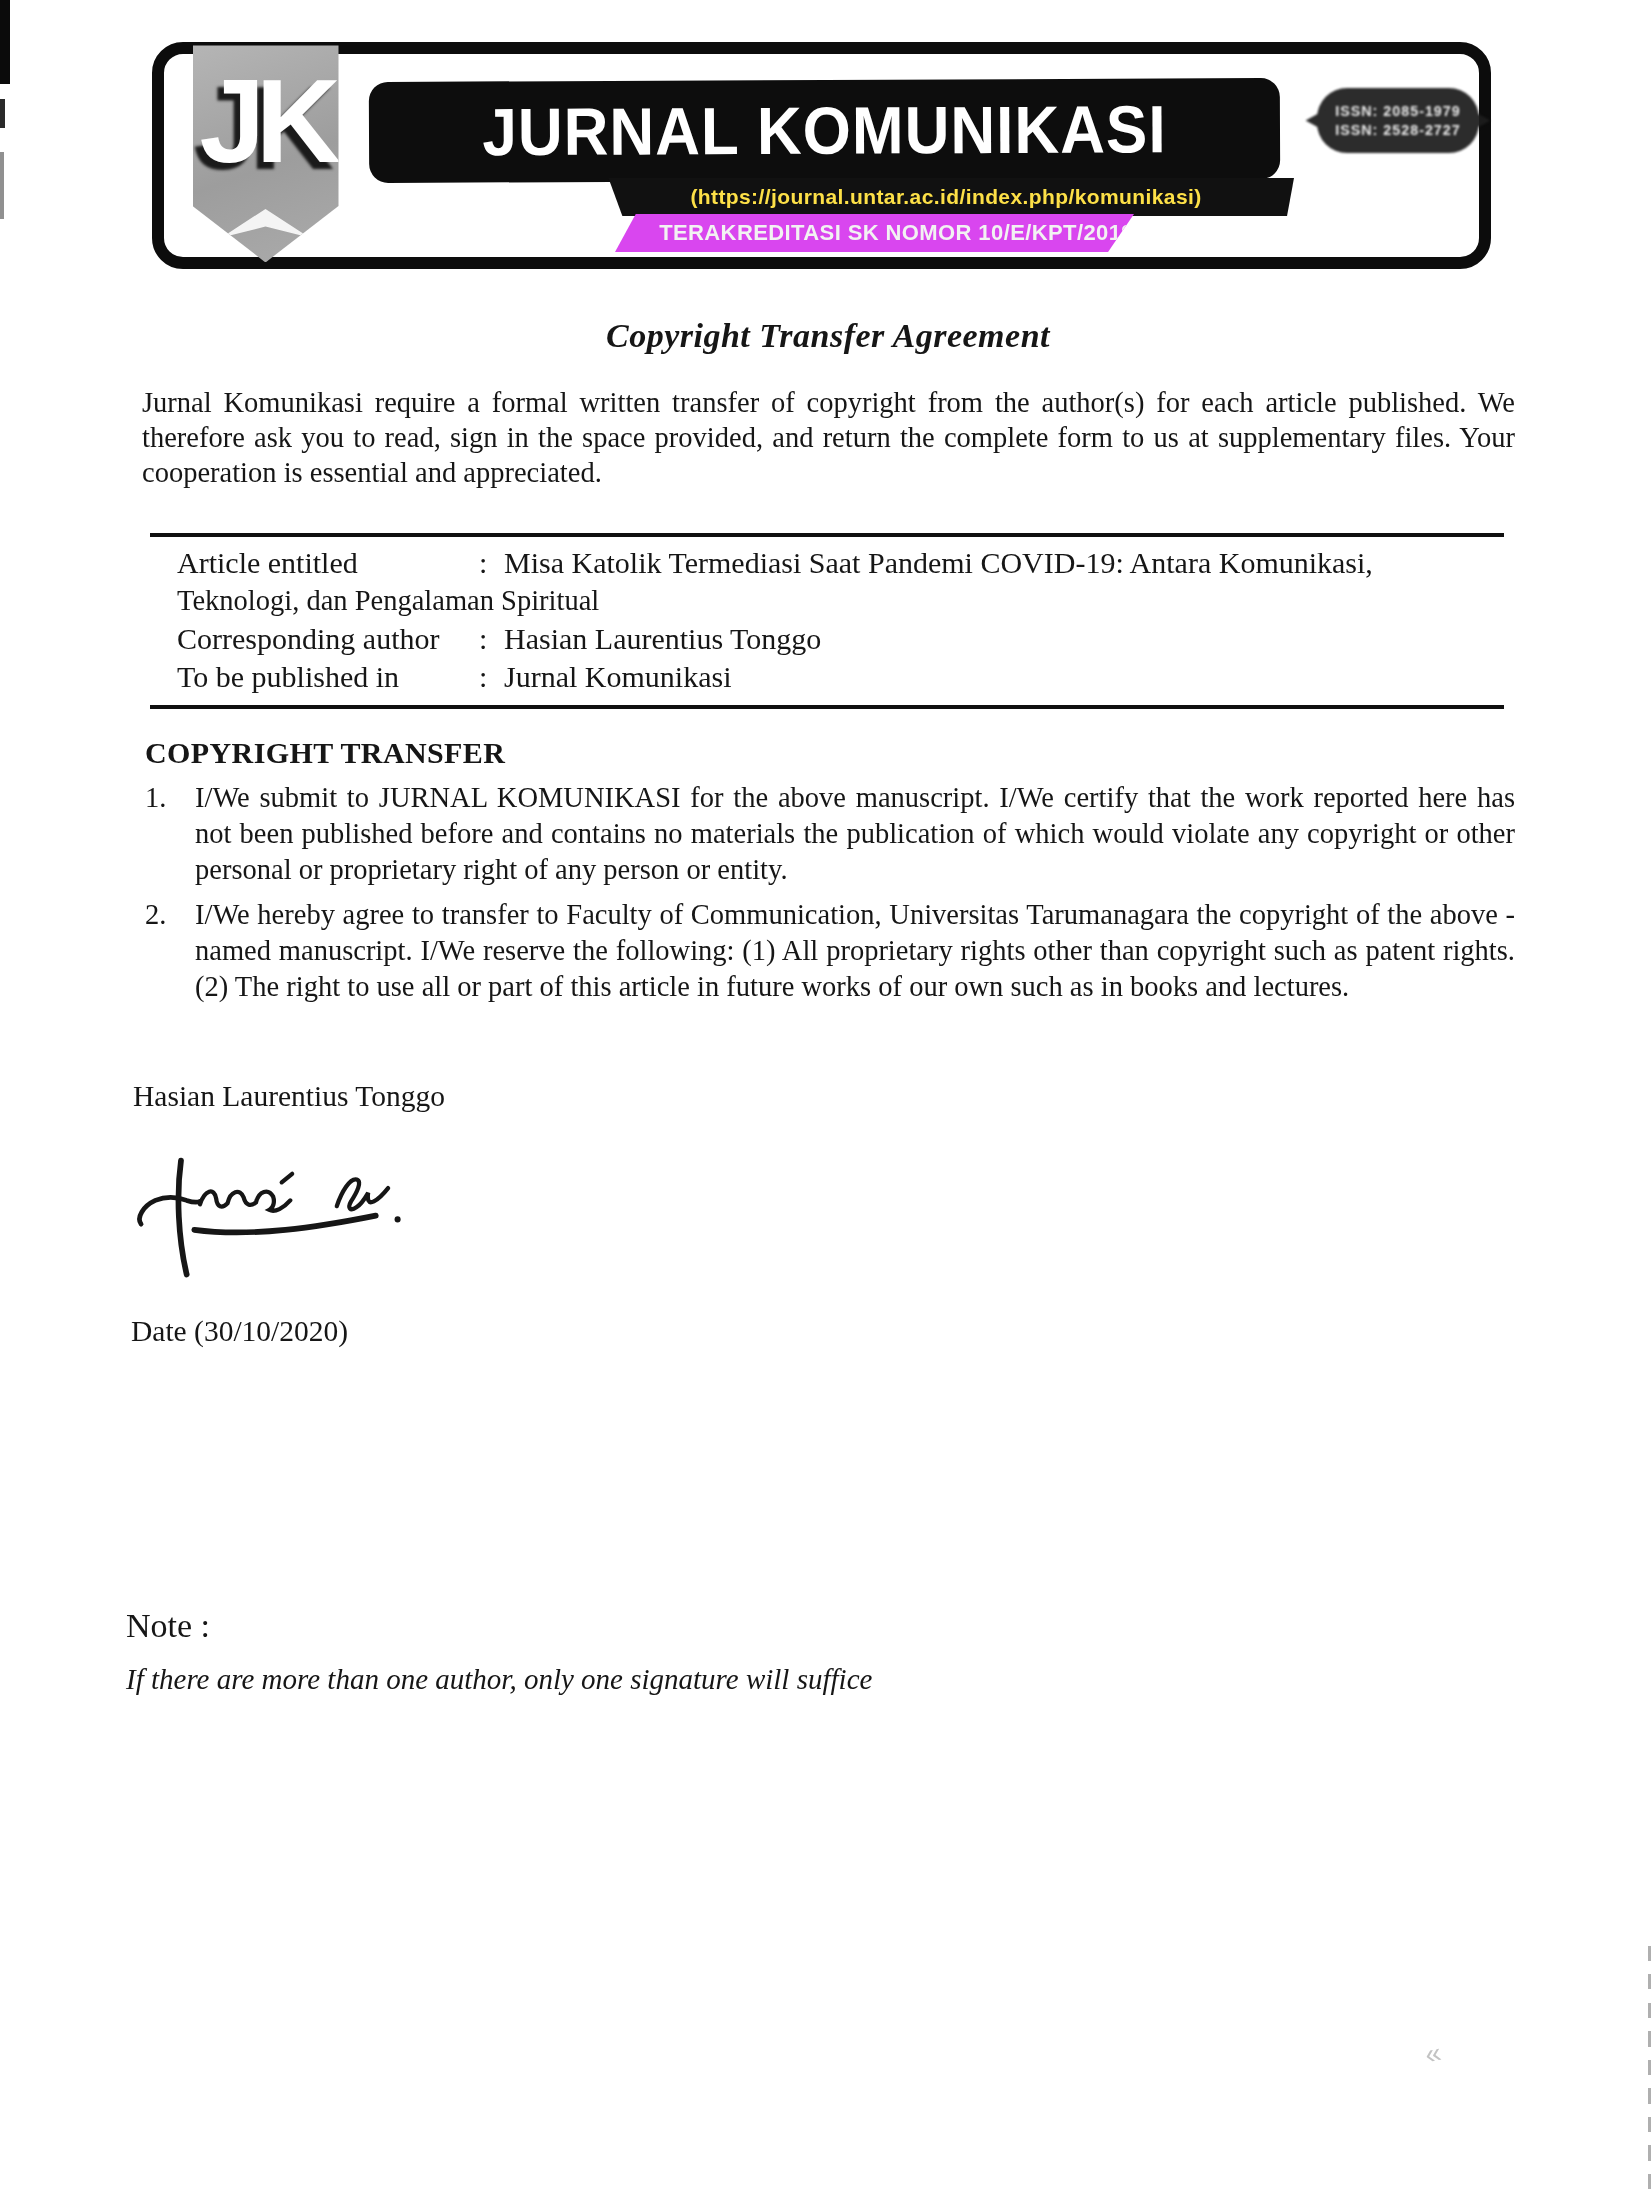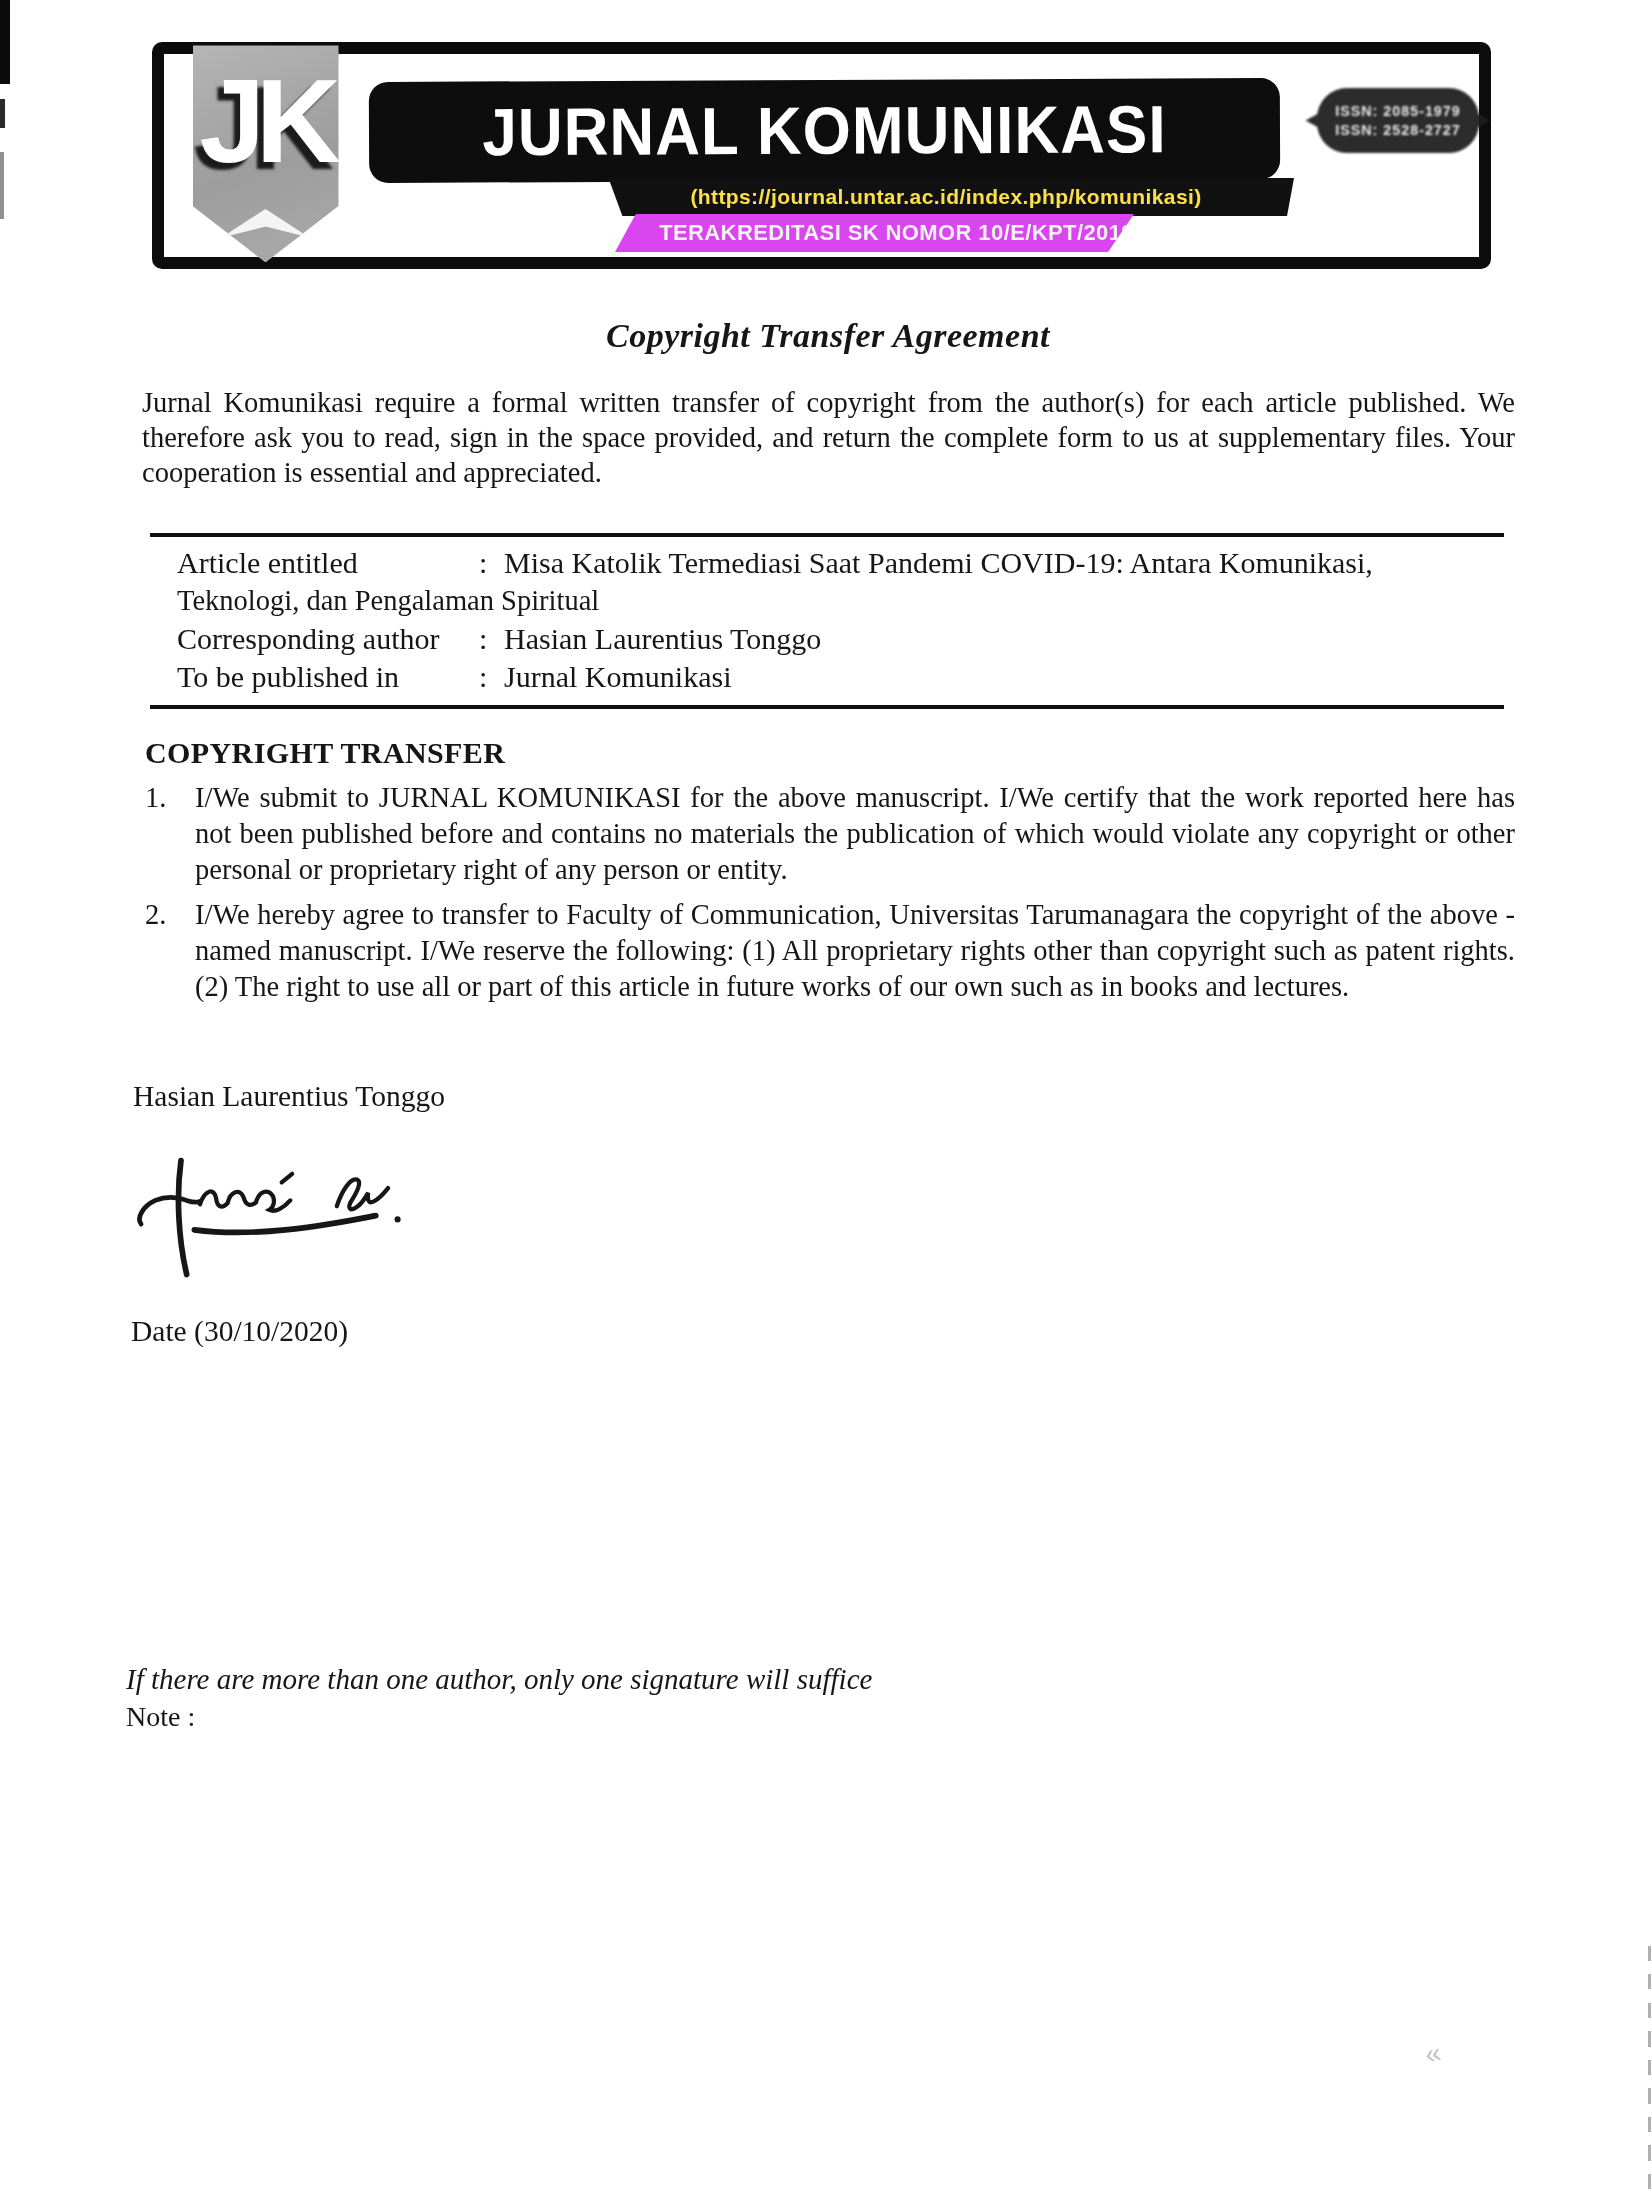--- a/index.html
+++ b/index.html
@@ -18,21 +18,21 @@
   .edge-dash-1 { position:absolute; left:0; top:99px; width:4.8px; height:28.5px; background:#2a2a2a; }
   .edge-dash-2 { position:absolute; left:0; top:152px; width:3.8px; height:67px; background:#555; opacity:.65; }
   .right-edge-line { position:absolute; right:1px; top:1946px; width:2.9px; height:256px;
     background:repeating-linear-gradient(#6e6e6e 0 15px, transparent 15px 28.5px); opacity:.55; }
   .corner-mark { position:absolute; left:1425px; top:2037px; color:#c3c3c3; font-size:28.5px;
     font-family:"Liberation Sans", sans-serif; transform:rotate(-12deg); }
 
   
   .header-box {
     position:absolute; left:152px; top:42px; width:1339px; height:227px;
-    border:12.4px solid #0c0c0c; border-radius:10px; background:#fff;
+    border:12.4px solid #0c0c0c; border-radius:31px; background:#fff;
   }
   .jk-logo {
     position:absolute; left:28.5px; top:-8.6px; width:146px; height:217px;
     background:linear-gradient(160deg,#b5b5b5 0%,#9d9d9d 55%,#ababab 100%);
     clip-path:polygon(0 0,100% 0,100% 74%,50% 100%,0 74%);
     display:flex; justify-content:center;
   }
   .jk-logo-text {
     margin-top:7.6px;
     font:bold 118px "Liberation Sans", sans-serif;
@@ -102,21 +102,21 @@
     font-size:30px; font-weight:bold; letter-spacing:0.4px;
   }
   .transfer-list { position:absolute; left:145px; top:780px; width:1370px; }
   .transfer-item { display:flex; margin-bottom:8.6px; }
   .item-number { width:50px; flex:none; font-size:28.5px; line-height:36px; }
   .item-text { flex:1; font-size:28.5px; line-height:36px; text-align:justify; }
 
   .author-name { position:absolute; left:133px; top:1080px; font-size:29.5px; }
   .signature-wrap { position:absolute; left:124px; top:1132px; width:323px; height:190px; }
   .date-line { position:absolute; left:131px; top:1315px; font-size:29.5px; }
-  .note-label { position:absolute; left:126px; top:1701px; font-size:28px; }
+  .note-label { position:absolute; left:126px; top:1607px; font-size:34px; }
   .note-text  { position:absolute; left:126px; top:1663px; font-size:29px;font-style:italic; }
 </style>
 </head>
 <body>
 
 <div class="page">
 
   <div class="edge-strip"></div>
   <div class="edge-dash-1"></div>
   <div class="edge-dash-2"></div>

